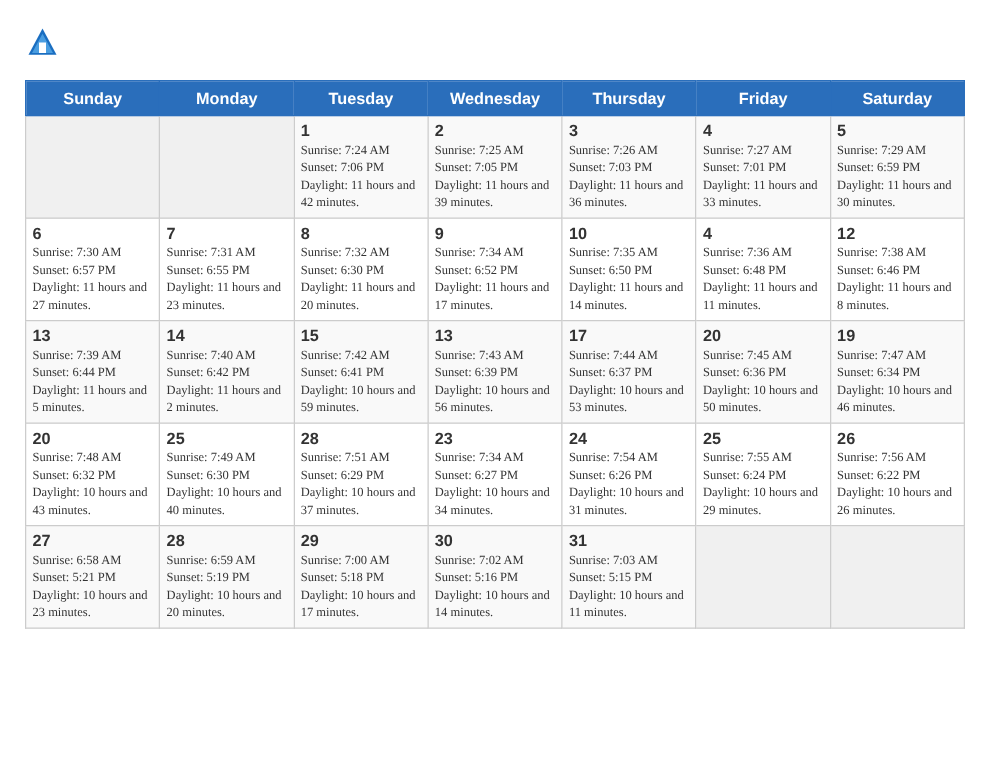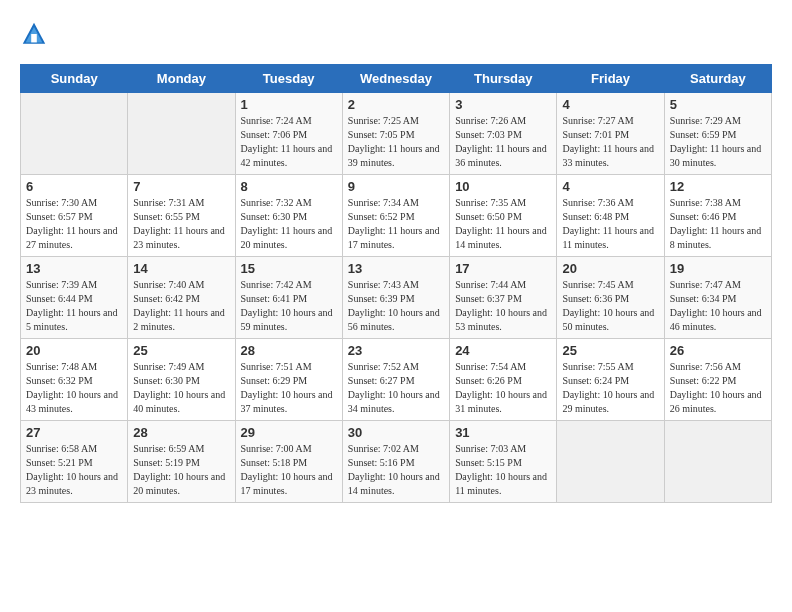--- a/index.html
+++ b/index.html
@@ -258,21 +258,21 @@
 Daylight: 10 hours and 40 minutes.</div>
         </td>
         <td>
           <span class="day-number">28</span>
           <div class="cell-content">Sunrise: 7:51 AM
 Sunset: 6:29 PM
 Daylight: 10 hours and 37 minutes.</div>
         </td>
         <td>
           <span class="day-number">23</span>
-          <div class="cell-content">Sunrise: 7:52 AM
+          <div class="cell-content">Sunrise: 7:34 AM
 Sunset: 6:27 PM
 Daylight: 10 hours and 34 minutes.</div>
         </td>
         <td>
           <span class="day-number">24</span>
           <div class="cell-content">Sunrise: 7:54 AM
 Sunset: 6:26 PM
 Daylight: 10 hours and 31 minutes.</div>
         </td>
         <td>

